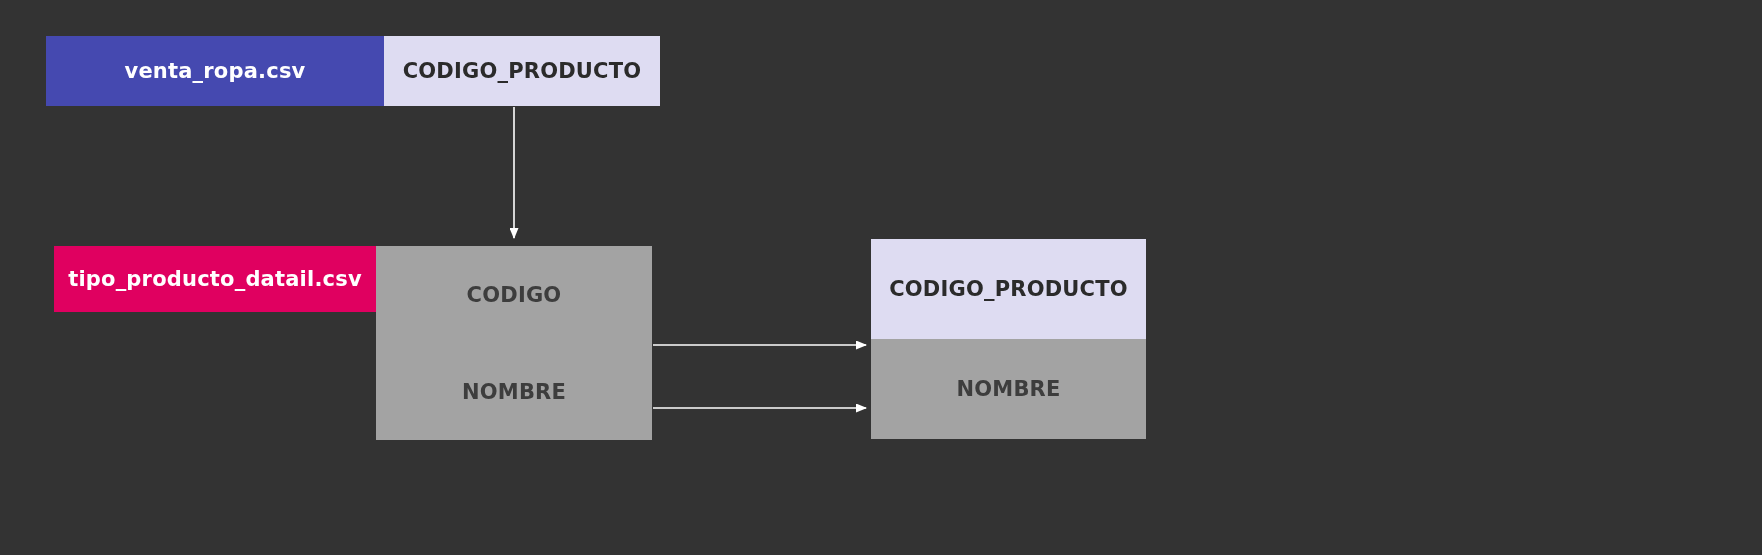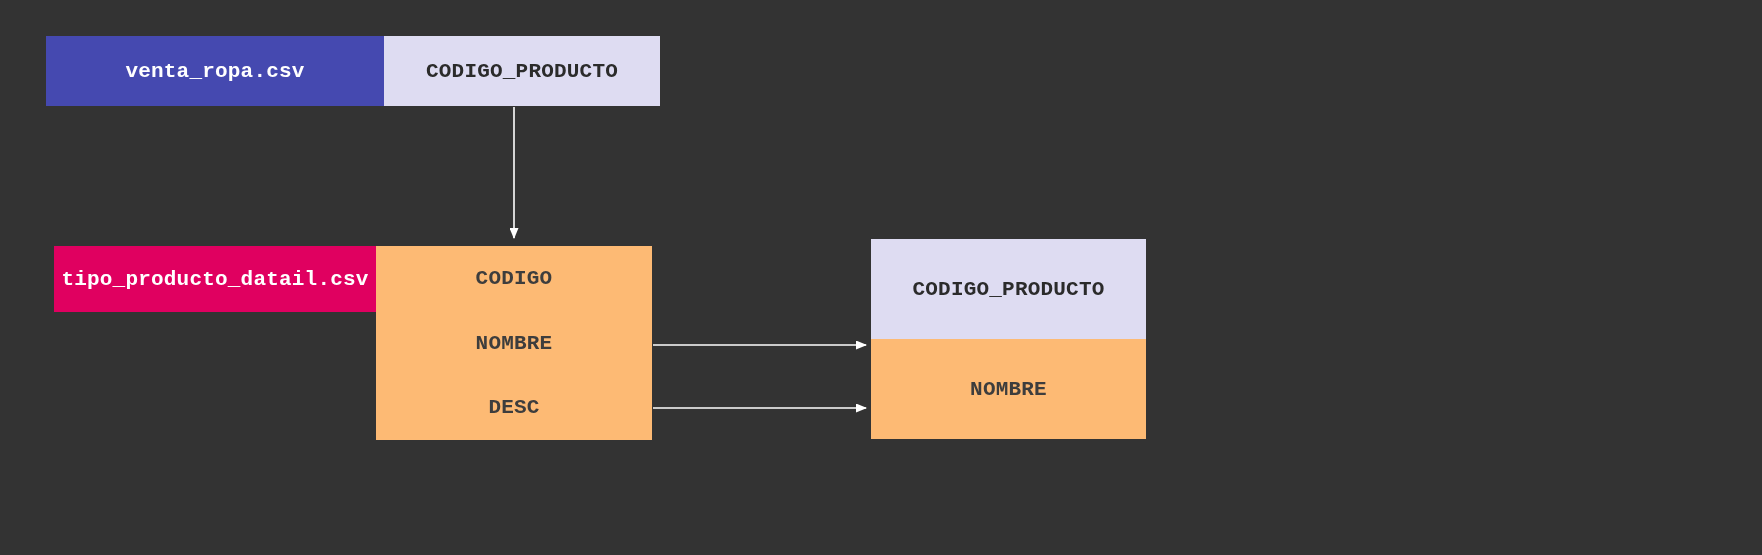--- a/index.html
+++ b/index.html
@@ -9,21 +9,20 @@
   }
   body {
     font-family: "DejaVu Sans", "Liberation Sans", sans-serif;
   }
   #canvas {
     position: relative;
     width: 1762px;
     height: 555px;
     background: #333333;
     overflow: hidden;
-    font-family: Liberation Mono, monospace;
   }
 
   
   .blk {
     position: absolute;
     box-sizing: border-box;
     display: flex;
     align-items: center;
     justify-content: center;
     text-align: center;
@@ -45,21 +44,21 @@
   .fld-lav {
     background: #dedcf2;
     color: #2b2b2b;
     font-weight: bold;
     font-size: 21px;
   }
 
   .tbl {
     position: absolute;
     box-sizing: border-box;
-    background: #fdba74;
+    background: #a3a3a3;
     display: flex;
     flex-direction: column;
   }
   .tbl .row {
     flex: 1 1 0;
     display: flex;
     align-items: center;
     justify-content: center;
     text-align: center;
     box-sizing: border-box;
@@ -100,23 +99,20 @@
     <span>tipo_producto_datail.csv</span>
   </div>
 
   <div class="tbl" style="left:376px; top:246px; width:276px; height:194px;">
     <div class="row">
       <span>CODIGO</span>
     </div>
     <div class="row">
       <span>NOMBRE</span>
     </div>
-    <div class="row">
-      <span>DESC</span>
-    </div>
   </div>
 
   <div class="tbl" style="left:871px; top:239px; width:275px; height:200px;">
     <div class="row lav">
       <span>CODIGO_PRODUCTO</span>
     </div>
     <div class="row">
       <span>NOMBRE</span>
     </div>
   </div>

